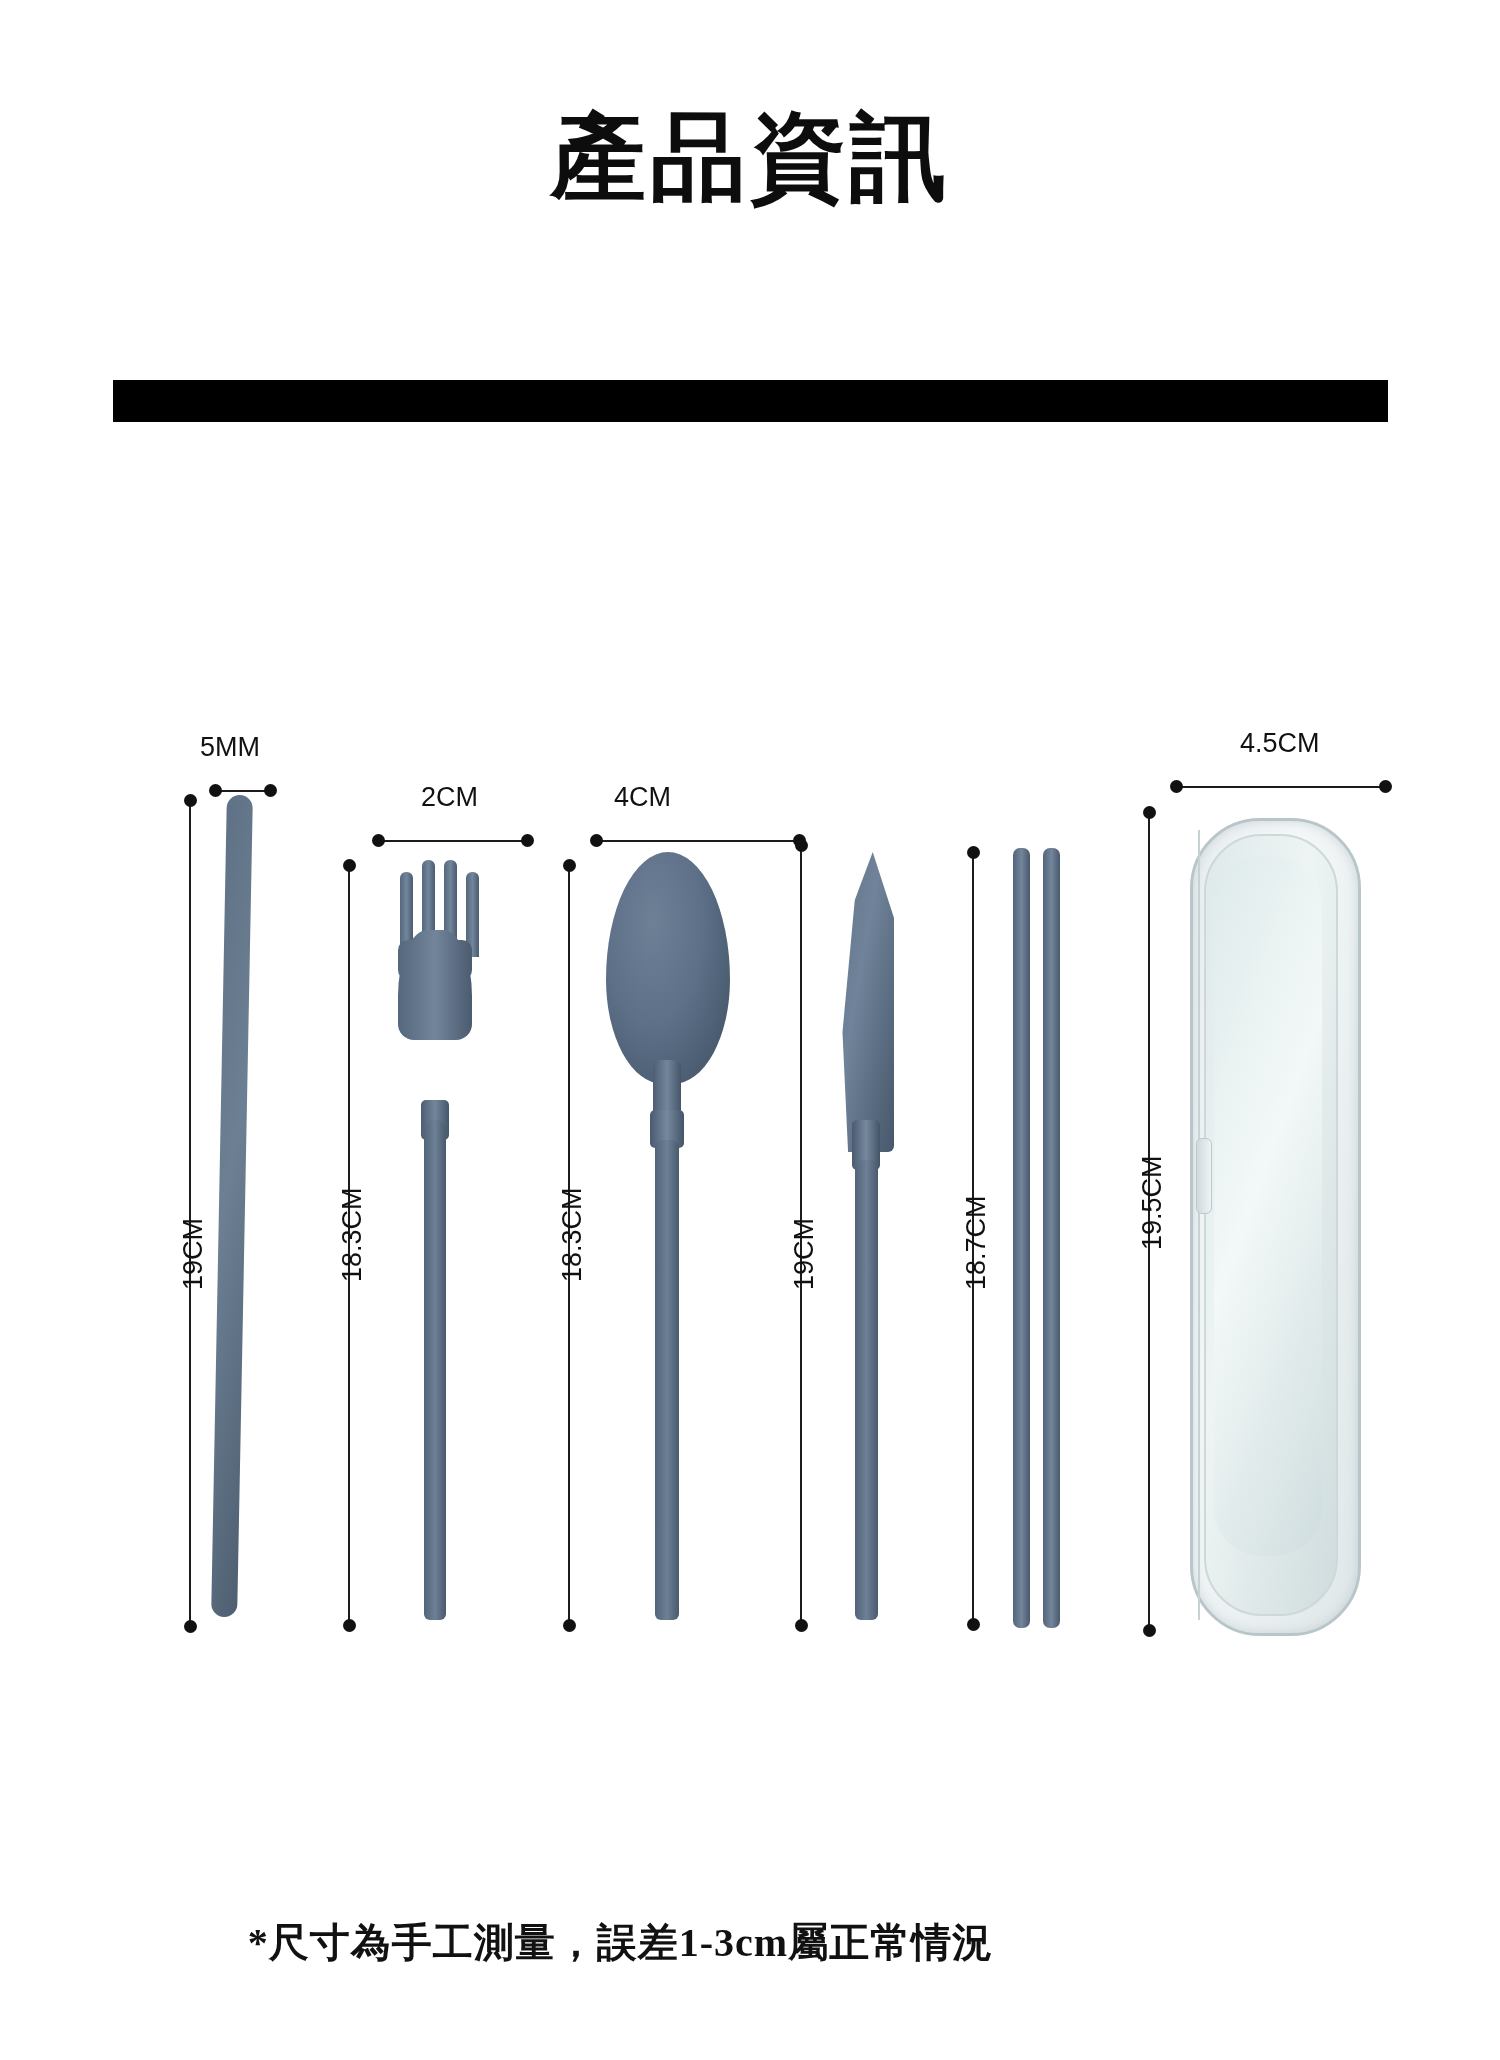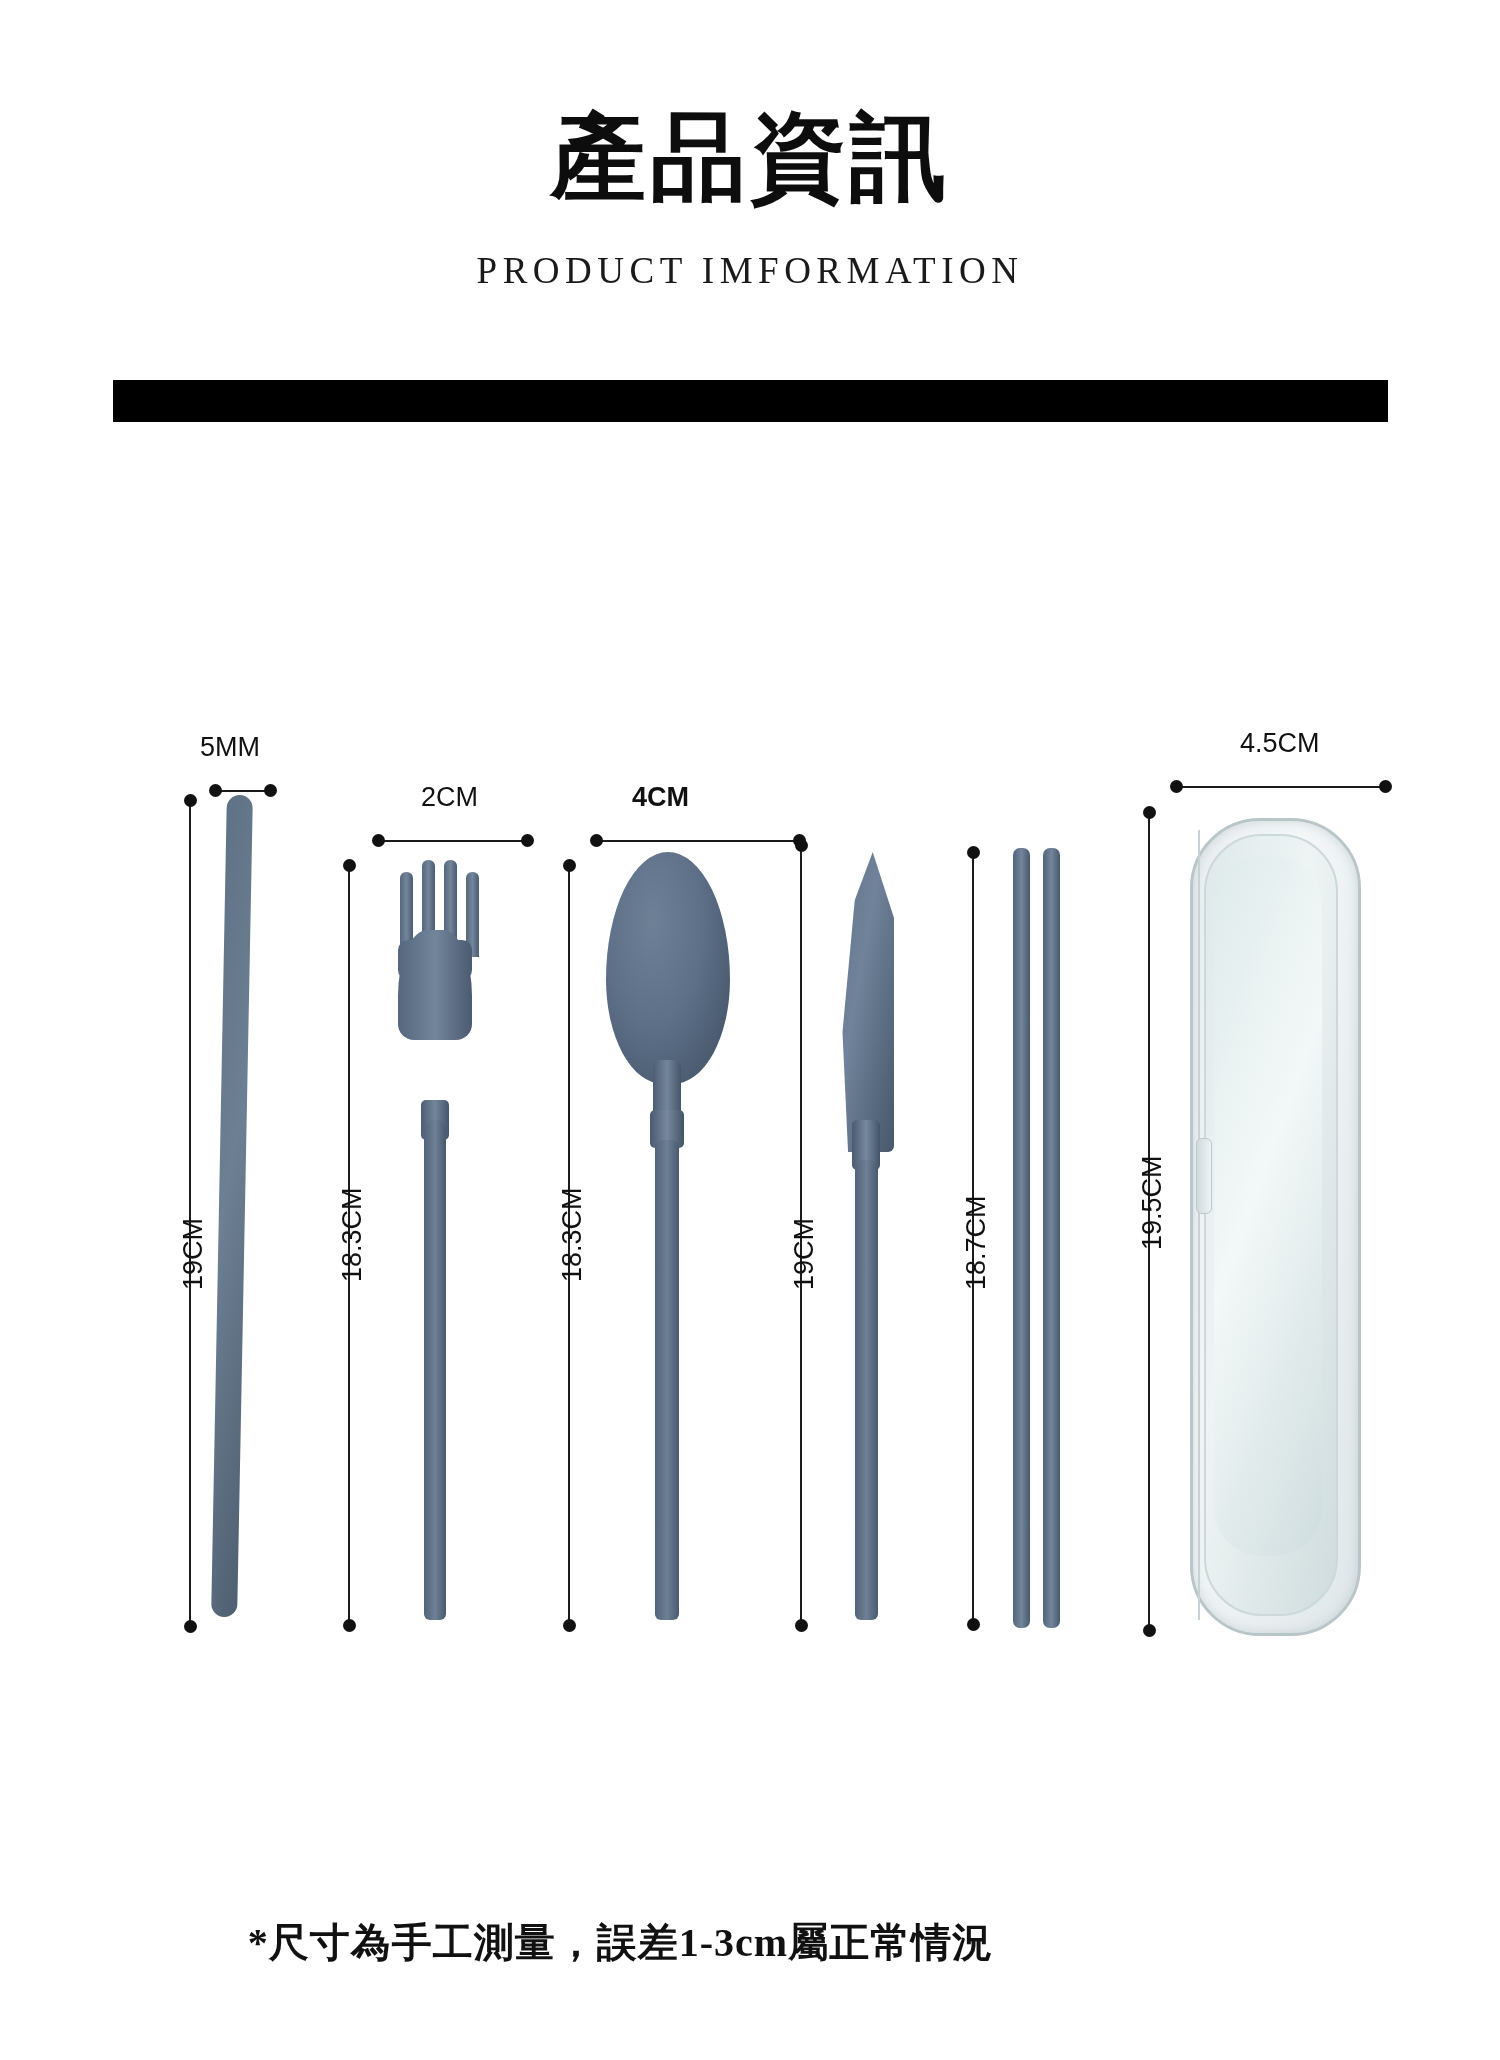--- a/index.html
+++ b/index.html
@@ -285,21 +285,20 @@
     font-size: 40px;
     color: #111111;
     letter-spacing: 1px;
   }
 </style>
 </head>
 <body>
 
 <div class="header">
   <h1 class="title-cn">產品資訊</h1>
-  <div class="title-en">PRODUCT IMFORMATION</div>
 </div>
 <div class="rule-bar"></div>
 
 <div class="diagram">
 
   <div class="piece straw"></div>
 
   <div class="hline" style="left:215px; top:790px; width:56px;"></div>
   <div class="dot" style="left:209px; top:784px;"></div>
   <div class="dot" style="left:264px; top:784px;"></div>
@@ -331,21 +330,21 @@
   <div class="dim-label vert" style="left:337px; top:1282px;">18.3CM</div>
 
   <div class="piece spoon-bowl"></div>
   <div class="piece spoon-neck"></div>
   <div class="piece spoon-collar"></div>
   <div class="piece spoon-handle"></div>
 
   <div class="hline" style="left:596px; top:840px; width:204px;"></div>
   <div class="dot" style="left:590px; top:834px;"></div>
   <div class="dot" style="left:793px; top:834px;"></div>
-  <div class="dim-label" style="left:632px; top:782px;font-weight:bold;">4CM</div>
+  <div class="dim-label" style="left:614px; top:782px;">4CM</div>
 
   <div class="vline" style="left:568px; top:865px; height:760px;"></div>
   <div class="dot" style="left:563px; top:859px;"></div>
   <div class="dot" style="left:563px; top:1619px;"></div>
   <div class="dim-label vert" style="left:557px; top:1282px;">18.3CM</div>
 
   <div class="piece knife-blade"></div>
   <div class="piece knife-neck"></div>
   <div class="piece knife-handle"></div>
 

